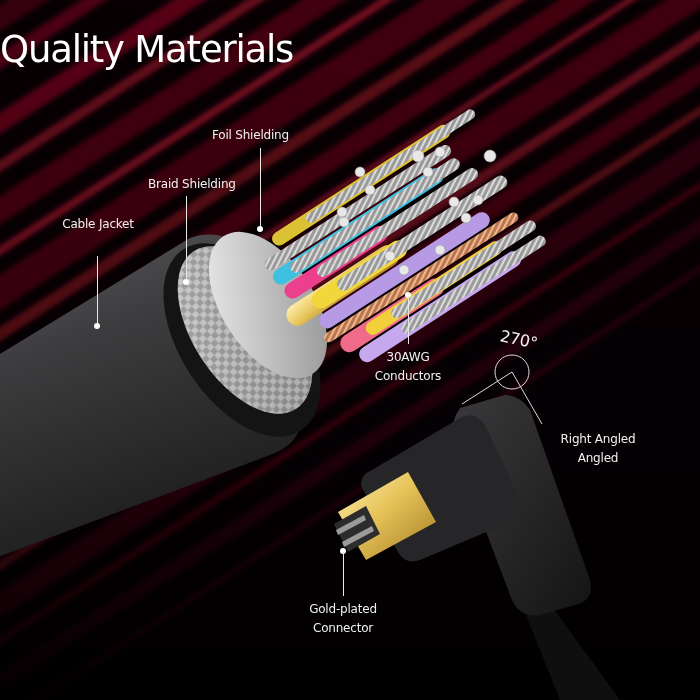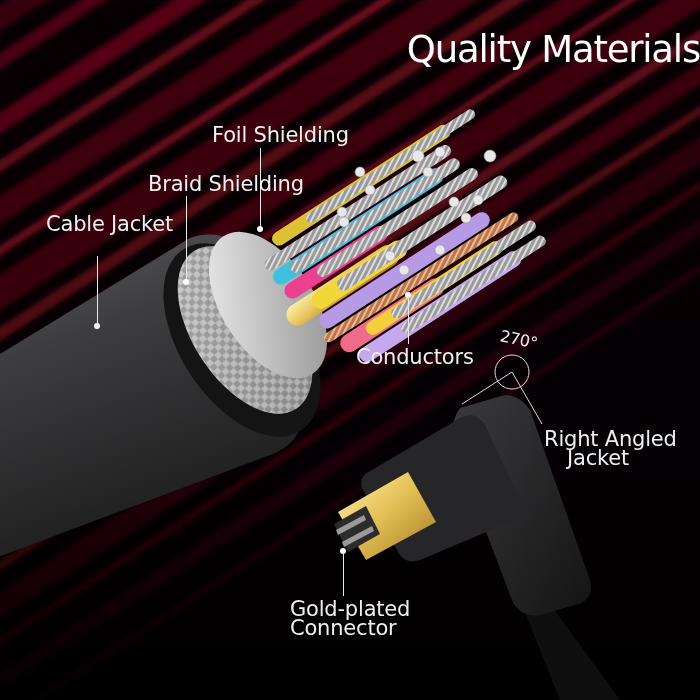--- a/index.html
+++ b/index.html
@@ -4,25 +4,25 @@
   <style>
     html, body { margin: 0; padding: 0; background: #050103; }
     .stage {
       position: relative; width: 700px; height: 700px; overflow: hidden;
       background: #060103;
       font-family: "DejaVu Sans", "Liberation Sans", sans-serif;
       color: #f2f2f2;
     }
     .bg-svg, .art-svg { position: absolute; left: 0; top: 0; width: 700px; height: 700px; }
     .title {
-      position: absolute; left: 0; top: 28px; width: 700px; text-align: right;
+      position: absolute; left: 0; top: 28px; width: 700px; text-align: left;
       font-size: 37px; letter-spacing: -1.2px; color: #ffffff; font-weight: 400;
     }
     .label {
-      position: absolute; font-size: 21px; line-height: 19px; text-align: center;
+      position: absolute; font-size: 12px; line-height: 19px; text-align: center;
       color: #f0f0f0; white-space: nowrap; letter-spacing: -0.2px;
     }
     .leader { position: absolute; background: #e8e8e8; width: 1px; }
     .dot { position: absolute; width: 6px; height: 6px; border-radius: 50%; background: #fff; }
   </style>
 </head>
 <body>
 
 <div class="stage">
 
@@ -183,28 +183,29 @@
 
   <div class="label" style="left:46px; top:215px; width:104px;">
     <div>Cable Jacket</div>
   </div>
   <div class="leader" style="left:97px; top:256px; height:68px;"></div>
   <div class="dot" style="left:94px; top:323px;"></div>
 
   <div class="dot" style="left:405px; top:292px;"></div>
   <div class="leader" style="left:408px; top:296px; height:48px;"></div>
   <div class="label" style="left:356px; top:348px; width:104px;">
+    <div>30AWG</div>
     <div>Conductors</div>
   </div>
 
   <div class="label" style="left:500px; top:330px; transform:rotate(12deg); font-size:16px;">270°</div>
 
   <div class="label" style="left:544px; top:430px; width:108px;">
     <div>Right Angled</div>
-    <div>Jacket</div>
+    <div>Angled</div>
   </div>
 
   <div class="dot" style="left:340px; top:548px;"></div>
   <div class="leader" style="left:343px; top:552px; height:44px;"></div>
   <div class="label" style="left:290px; top:600px; width:106px;">
     <div>Gold-plated</div>
     <div>Connector</div>
   </div>
 </div>
 

